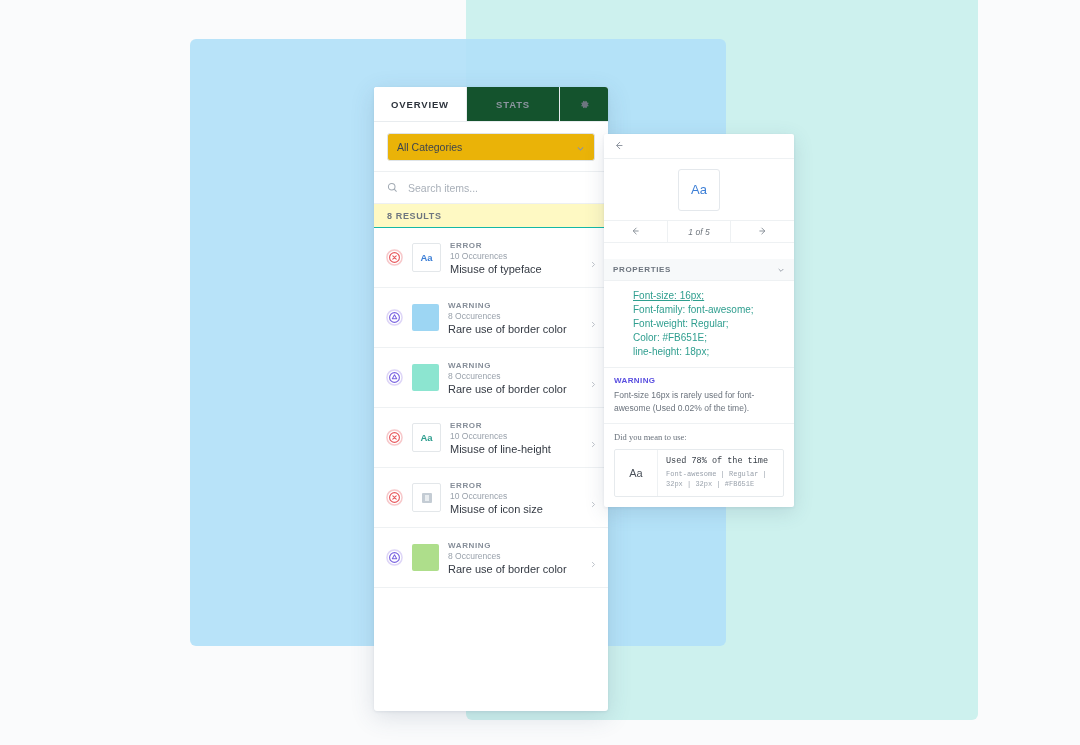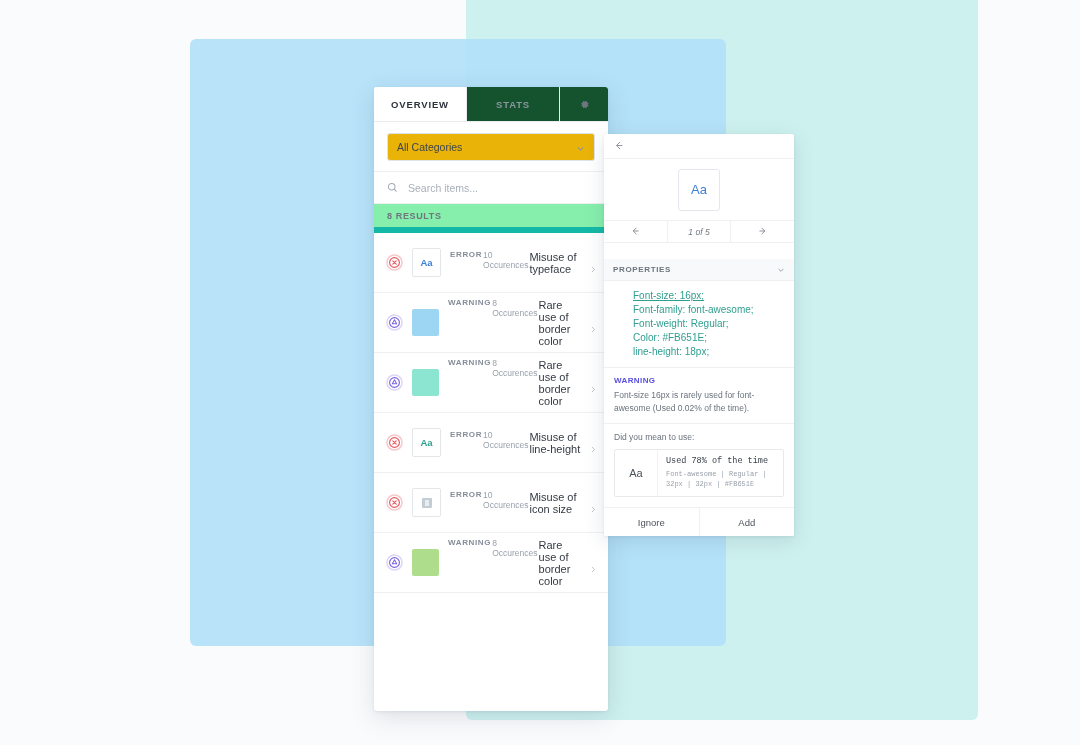--- a/index.html
+++ b/index.html
@@ -48,22 +48,22 @@
     height:31px;border-top:1px solid #edf0f2;border-bottom:1px solid #edf0f2;
     display:flex;align-items:center;padding:0 13px;gap:8px;background:#fff;
   }
   .search-input{
     border:none;outline:none;font-size:10.5px;color:#9aa2ac;flex:1;
     font-family:inherit;background:transparent;
   }
   .search-input::placeholder{color:#a9b0b9;}
   .results-bar{
     height:23px;display:flex;align-items:center;padding:0 13px;
-    background:#86efac;font-size:9px;letter-spacing:.07em;color:#6d757f;font-weight:700;
-    border-bottom:6px solid #14b8a6;
+    background:#fef9c3;font-size:9px;letter-spacing:.07em;color:#6d757f;font-weight:700;
+    border-bottom:1px solid #14b8a6;
   }
 
   .list{background:#fff;}
   .row{
     height:59px;display:flex;align-items:center;padding:0 11px 0 12px;
     border-bottom:1px solid #eef1f3;cursor:pointer;gap:9px;position:relative;
   }
   .sev{width:17px;height:17px;flex:0 0 17px;position:relative;}
   .sev svg{display:block;}
   .thumb{
@@ -71,21 +71,21 @@
     display:flex;align-items:center;justify-content:center;
     font-size:9.5px;font-weight:600;
   }
   .thumb.box{border:1px solid #e3e7ea;background:#fff;}
   .thumb.ico{border:1px solid #e3e7ea;background:#fff;}
   .mini-icon{width:10px;height:10px;background:#c4ccd4;border-radius:1px;position:relative;}
   .mini-icon:after{
     content:"";position:absolute;left:3px;top:2px;width:4px;height:6px;
     background:#e9edf0;
   }
-  .rtext{flex:1;min-width:0;display:flex;flex-direction:row;justify-content:center;gap:1px;}
+  .rtext{flex:1;min-width:0;display:flex;flex-direction:column;justify-content:center;gap:1px;}
   .sev-label{font-size:8px;font-weight:700;letter-spacing:.08em;color:#868e99;}
   .occ{font-size:8.5px;color:#99a1ab;}
   .title{font-size:11px;color:#343a43;margin-top:1px;}
   .caret{width:7px;height:7px;color:#b6bdc5;flex:0 0 7px;}
 
   
   .detail{
     position:absolute;left:604px;top:134px;width:190px;
     background:#fff;border-radius:2px;
     box-shadow:0 5px 20px rgba(60,80,110,.15),0 1px 3px rgba(60,80,110,.09);
@@ -117,21 +117,21 @@
   .sec-head .chev{width:8px;height:8px;}
   .props{padding:8px 10px 8px 10px;border-bottom:1px solid #eef1f3;}
   .props div{
     font-family:Liberation Sans, sans-serif;
     font-size:10px;line-height:14px;color:#2f9e8f;white-space:nowrap;margin-left:19px;
   }
   .props div.sel{text-decoration:underline;color:#2f9e8f;}
   .sug-body{padding:8px 10px 9px 10px;border-bottom:1px solid #eef1f3;}
   .sug-tag{font-size:8px;font-weight:700;letter-spacing:.05em;color:#5a4fe0;margin-bottom:4px;}
   .sug-text{font-size:8.5px;line-height:12.5px;color:#6a727c;}
-  .dym{padding:8px 10px 0 10px;font-size:8.5px;color:#6a727c;}
+  .dym{padding:8px 10px 0 10px;font-size:8.5px;color:#6a727c;font-family:Liberation Serif, serif;}
   .sug-card{
     margin:7px 10px 10px 10px;border:1px solid #e6eaed;border-radius:2px;
     display:flex;align-items:stretch;background:#fff;
   }
   .sug-aa{
     flex:0 0 42px;display:flex;align-items:center;justify-content:center;
     font-size:11px;color:#4a515a;border-right:1px solid #eef1f3;
   }
   .sug-meta{padding:6px 7px 7px 8px;flex:1;min-width:0;font-family:Liberation Mono, monospace;}
   .sug-meta .h{font-size:8.5px;color:#3b424b;margin-bottom:3px;}
@@ -394,17 +394,13 @@
   <div class="sug-card">
     <div class="sug-aa">
       <span>Aa</span>
     </div>
     <div class="sug-meta">
       <div class="h">Used 78% of the time</div>
       <div class="s">Font-awesome | Regular | 32px | 32px | #FB651E</div>
     </div>
   </div>
 
-  <div class="d-actions">
-    <button>Ignore</button>
-    <button>Add</button>
-  </div>
 </div>
 
 </body></html>

